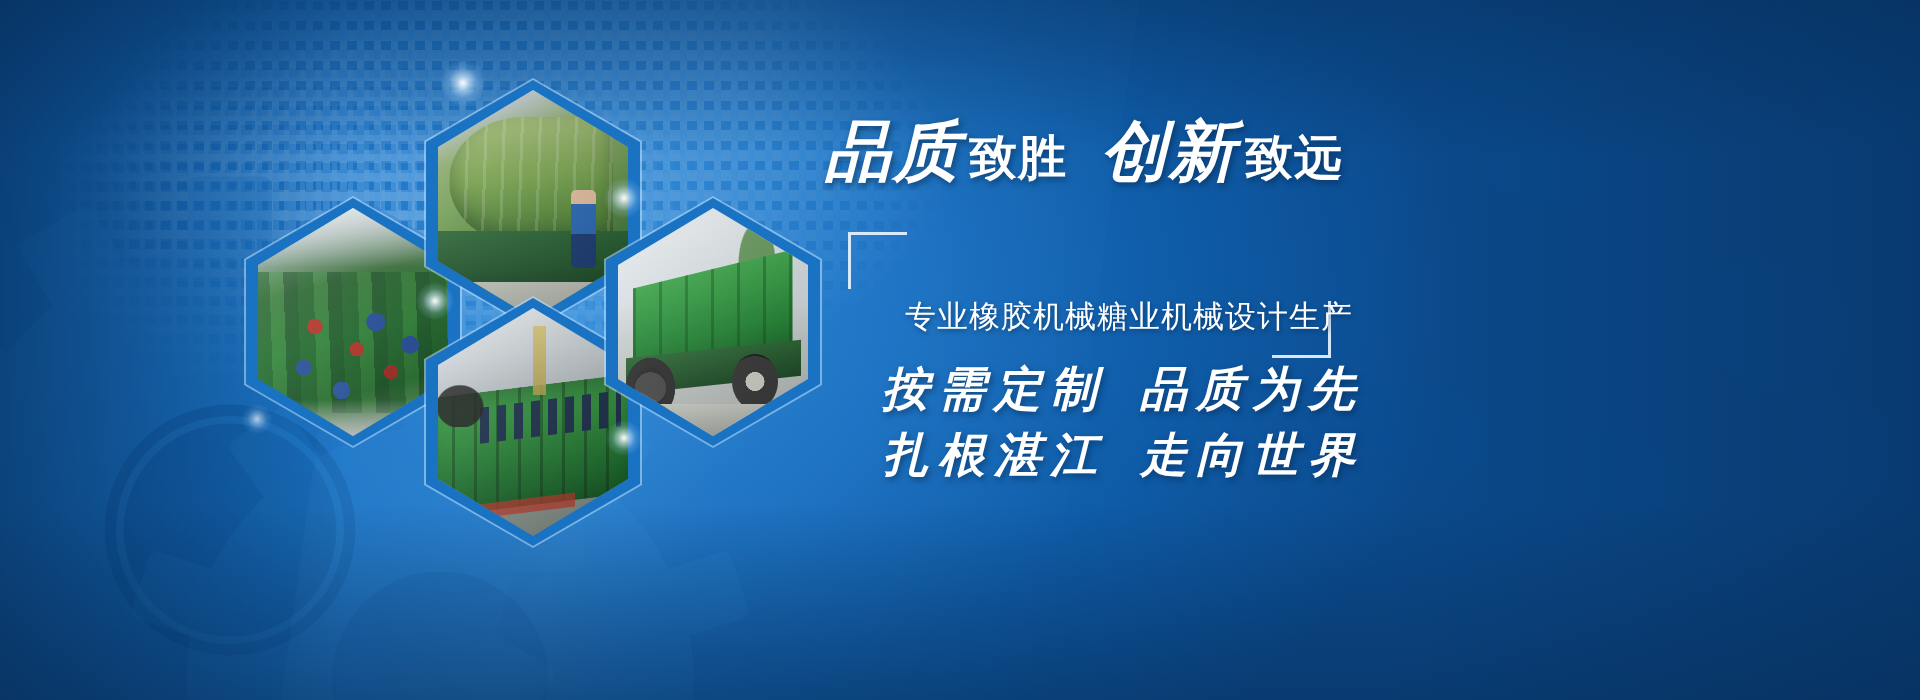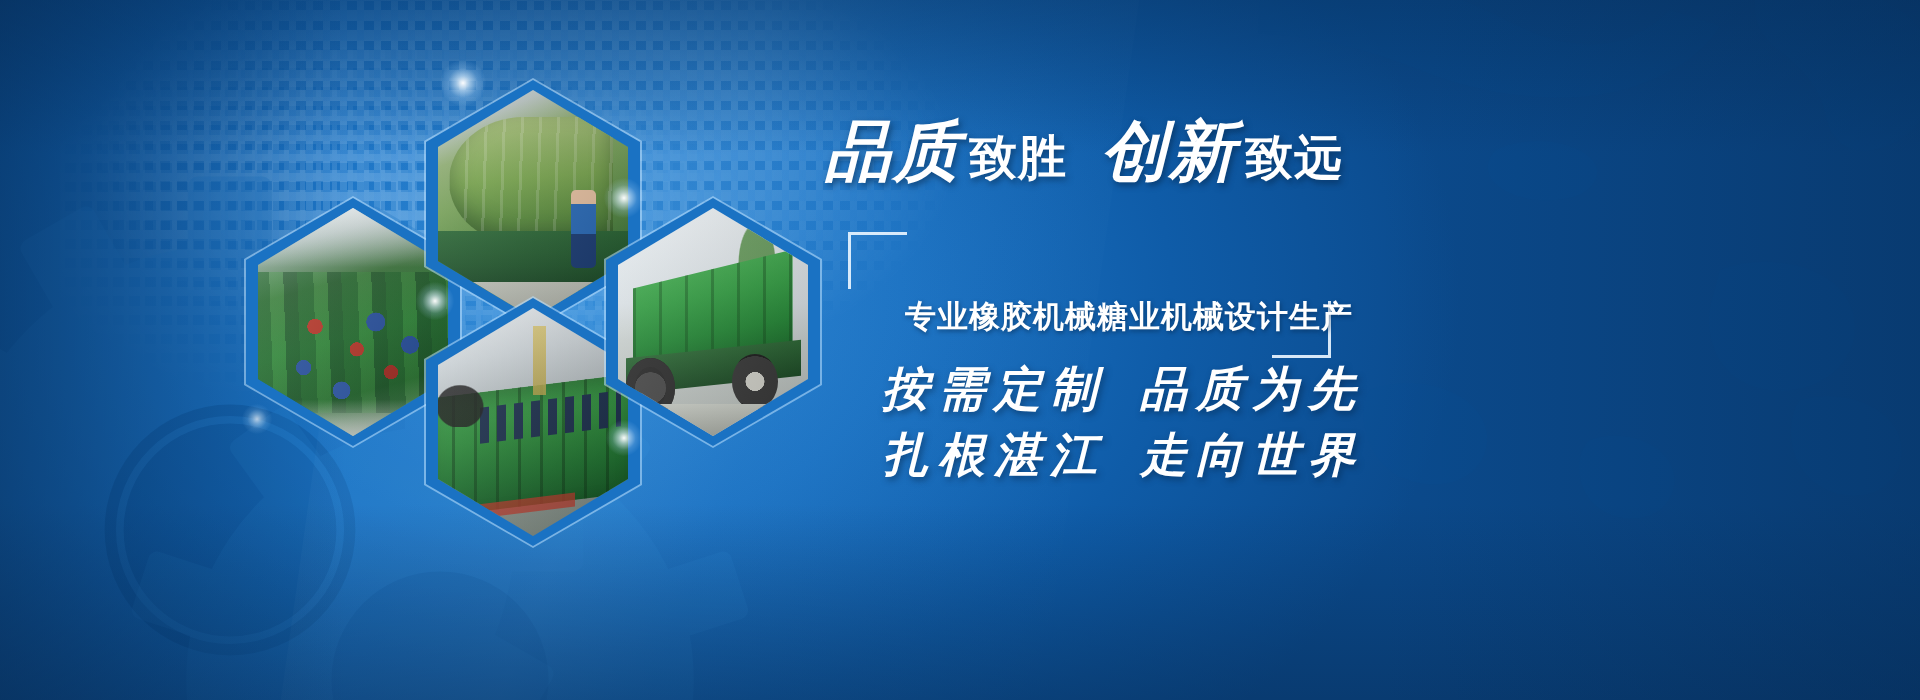--- a/index.html
+++ b/index.html
@@ -125,21 +125,21 @@
     border-right:3px solid rgba(232,244,255,.92);
     border-bottom:3px solid rgba(232,244,255,.92);
   }
   .sub1{
     position:absolute;left:38px;top:10px;
     font-size:33px;font-weight:700;letter-spacing:3px;color:#fff;white-space:nowrap;
     text-shadow:1px 2px 4px rgba(3,32,64,.5);
   }
   .sub2{
     position:absolute;left:57px;top:64px;
-    font-size:31px;font-weight:700;letter-spacing:1px;color:#fff;white-space:nowrap;
+    font-size:31px;font-weight:400;letter-spacing:1px;color:#fff;white-space:nowrap;
     text-shadow:1px 2px 4px rgba(3,32,64,.5);
   }
 
   .slogan{
     position:absolute;left:62px;white-space:nowrap;
     font-family:"DejaVu Serif","Liberation Serif",serif;
     font-size:47px;font-weight:700;font-style:italic;letter-spacing:9px;
     color:#fff;text-shadow:2px 3px 6px rgba(3,32,64,.5);
   }
   .slogan .sp{display:inline-block;width:34px;}

